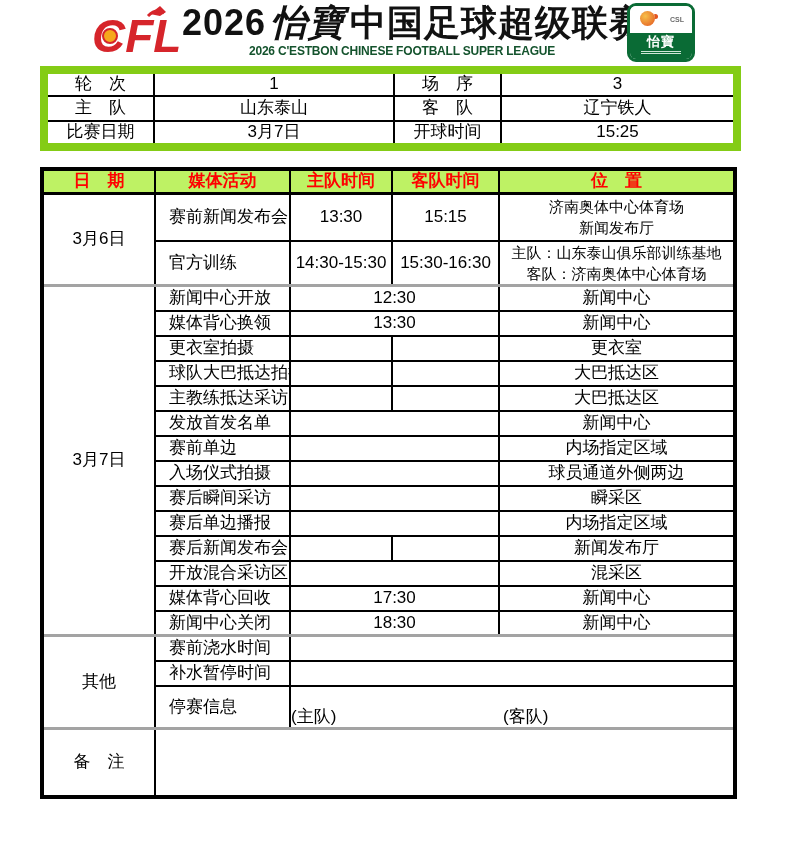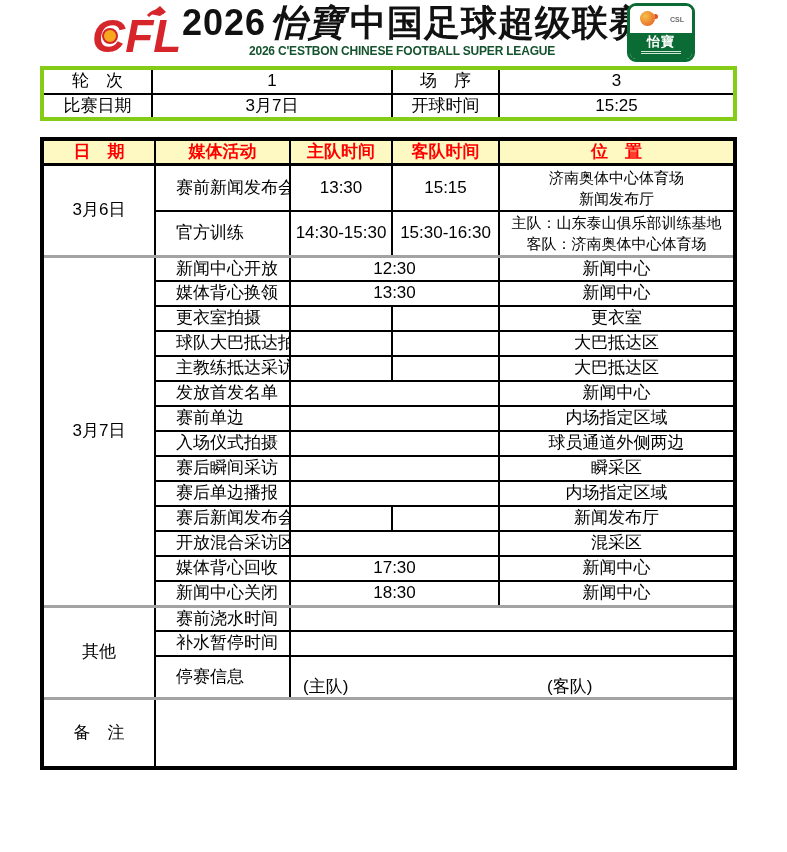--- a/index.html
+++ b/index.html
@@ -36,33 +36,33 @@
   .badge-bottom { height:26px; background:#0A6B35; color:#fff; text-align:center; }
   .badge-brand { font-size:13px; font-weight:bold; line-height:17px; letter-spacing:1px; }
   .badge-line { margin:1px auto 0; width:40px; height:3px; border-top:1px solid #cfe6d6; border-bottom:1px solid #cfe6d6; }
   
   table { border-collapse: collapse; table-layout: fixed; margin-left:40px; }
   td {
     border:2px solid #000; padding:0; font-size:17px;
     text-align:center; vertical-align:middle; line-height:1.2;
     overflow:hidden; white-space:nowrap;
   }
-  .t1 { width:693px; border:4px solid #84cc16; }
+  .t1 { width:693px; border:8px solid #84cc16; }
   .t1 td { height:25.5px; }
   .t2 { width:693px; border:4px solid #000; margin-top:16px; }
   .t2 td { height:25px; }
-  tr.hd td { background:#fef9c3; color:#FF0000; font-weight:bold; border-bottom:3px solid #000; }
+  tr.hd td { background:#bef264; color:#FF0000; font-weight:bold; border-bottom:3px solid #000; }
   tr.sec td { border-top:3px solid #a3a3a3; }
-  td.act { text-align:left; padding-left:20px; }
+  td.act { text-align:left; padding-left:13px; }
   td.locsm { font-size:15px; line-height:1.4; white-space:normal; }
   tr.r1 td { height:47px; }
   tr.r2 td { height:45px; }
   tr.remarks td { height:69px; }
   td.susp { text-align:left; }
-  .susp .s1 { display:inline-block; width:256px; padding-left:12px; }
+  .susp .s1 { display:inline-block; width:212px; padding-left:0; }
   .susp .s2 { display:inline-block;margin-top:20px; }
 </style>
 </head>
 <body>
 
 <div class="page">
 
   <div class="header">
     <div class="cfl-logo">
       <svg width="115" height="58" viewBox="0 0 115 58">
@@ -96,20 +96,26 @@
         <col style="width:236px">
       </colgroup>
     <tbody>
         <tr>
       <td>轮　次</td>
       <td>1</td>
       <td>场　序</td>
       <td>3</td>
     </tr>
     <tr>
+      <td>主　队</td>
+      <td>山东泰山</td>
+      <td>客　队</td>
+      <td>辽宁铁人</td>
+    </tr>
+    <tr>
       <td>比赛日期</td>
       <td>3月7日</td>
       <td>开球时间</td>
       <td>15:25</td>
     </tr>
   </tbody>
     </table>
 
   <table class="t2">
     <colgroup>

